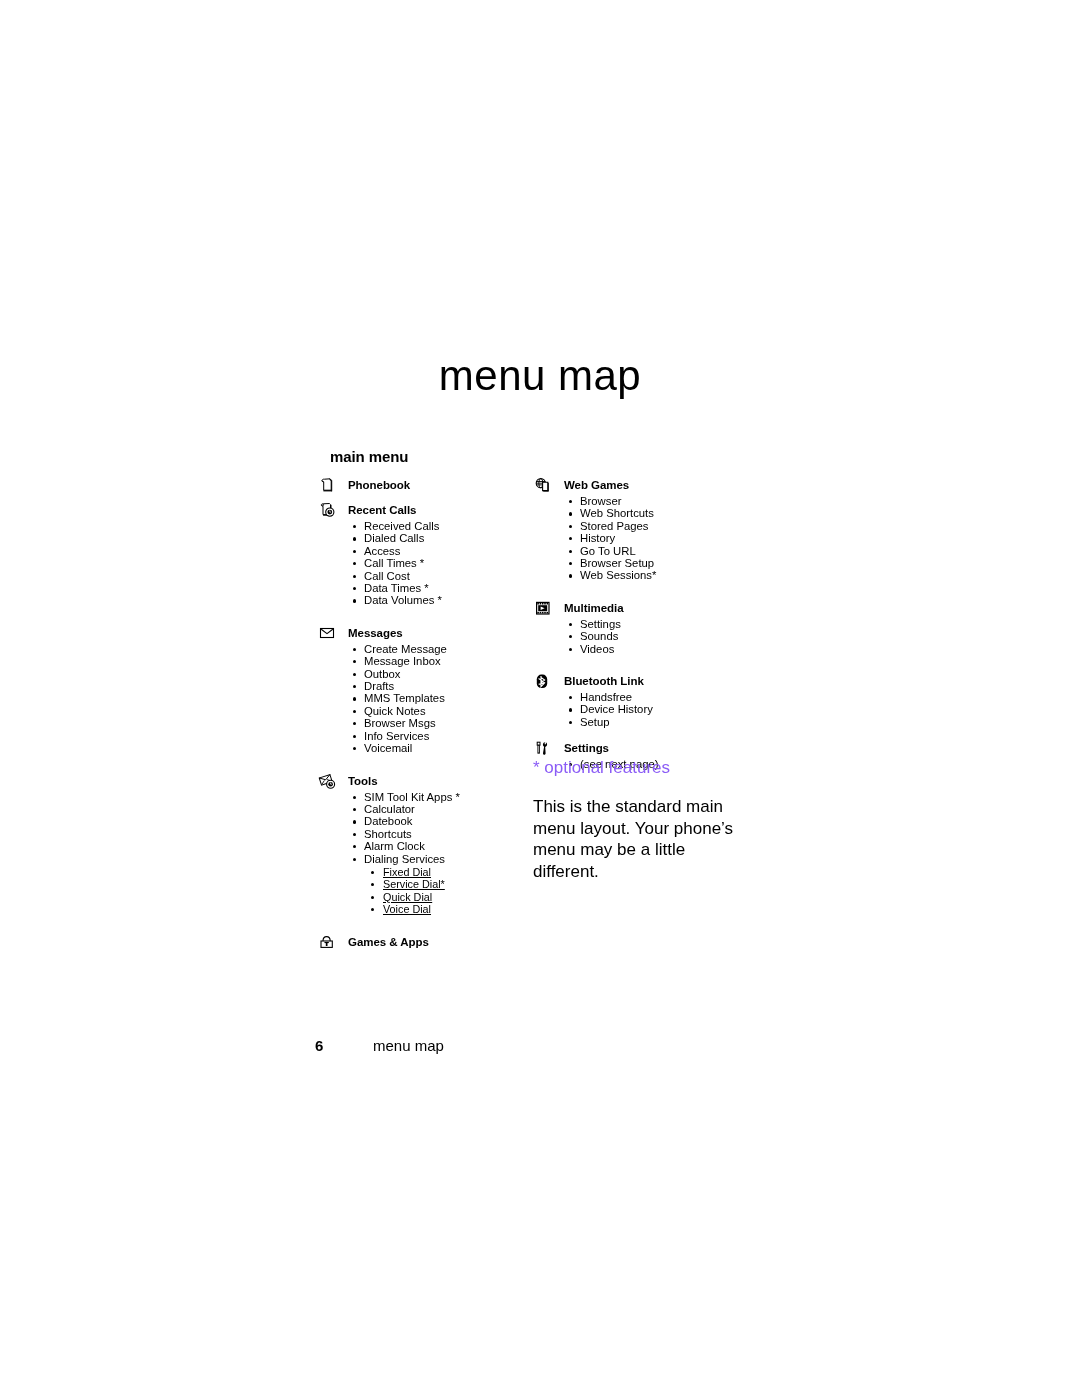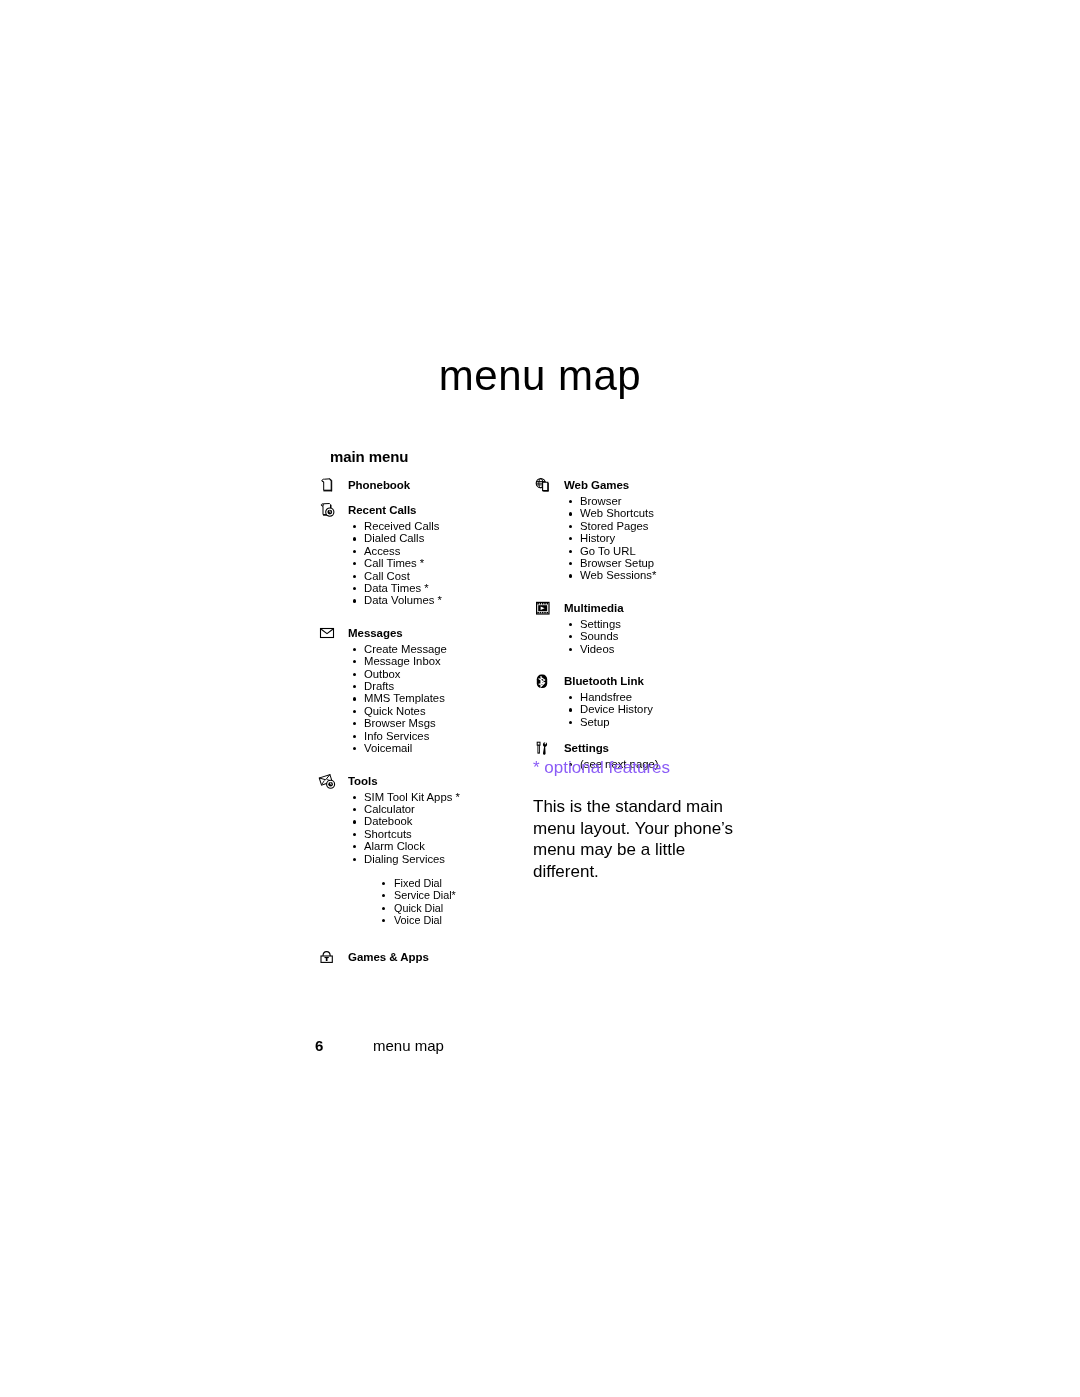--- a/index.html
+++ b/index.html
@@ -100,22 +100,23 @@
     position: absolute;
     left: 5px;
     top: 5px;
     width: 3.2px;
     height: 3.2px;
     border-radius: 50%;
     background: #000;
   }
   ul.sub {
     list-style: none;
-    margin: 12px;
+    margin: 1px;
     padding: 0 0 0 0;
+    text-decoration: underline;
   }
   ul.sub > li {
     position: relative;
     font-size: 10.8px;
     line-height: 12.4px;
     padding-left: 18px;
     white-space: nowrap;
   }
   ul.sub > li::before {
     content: "";

